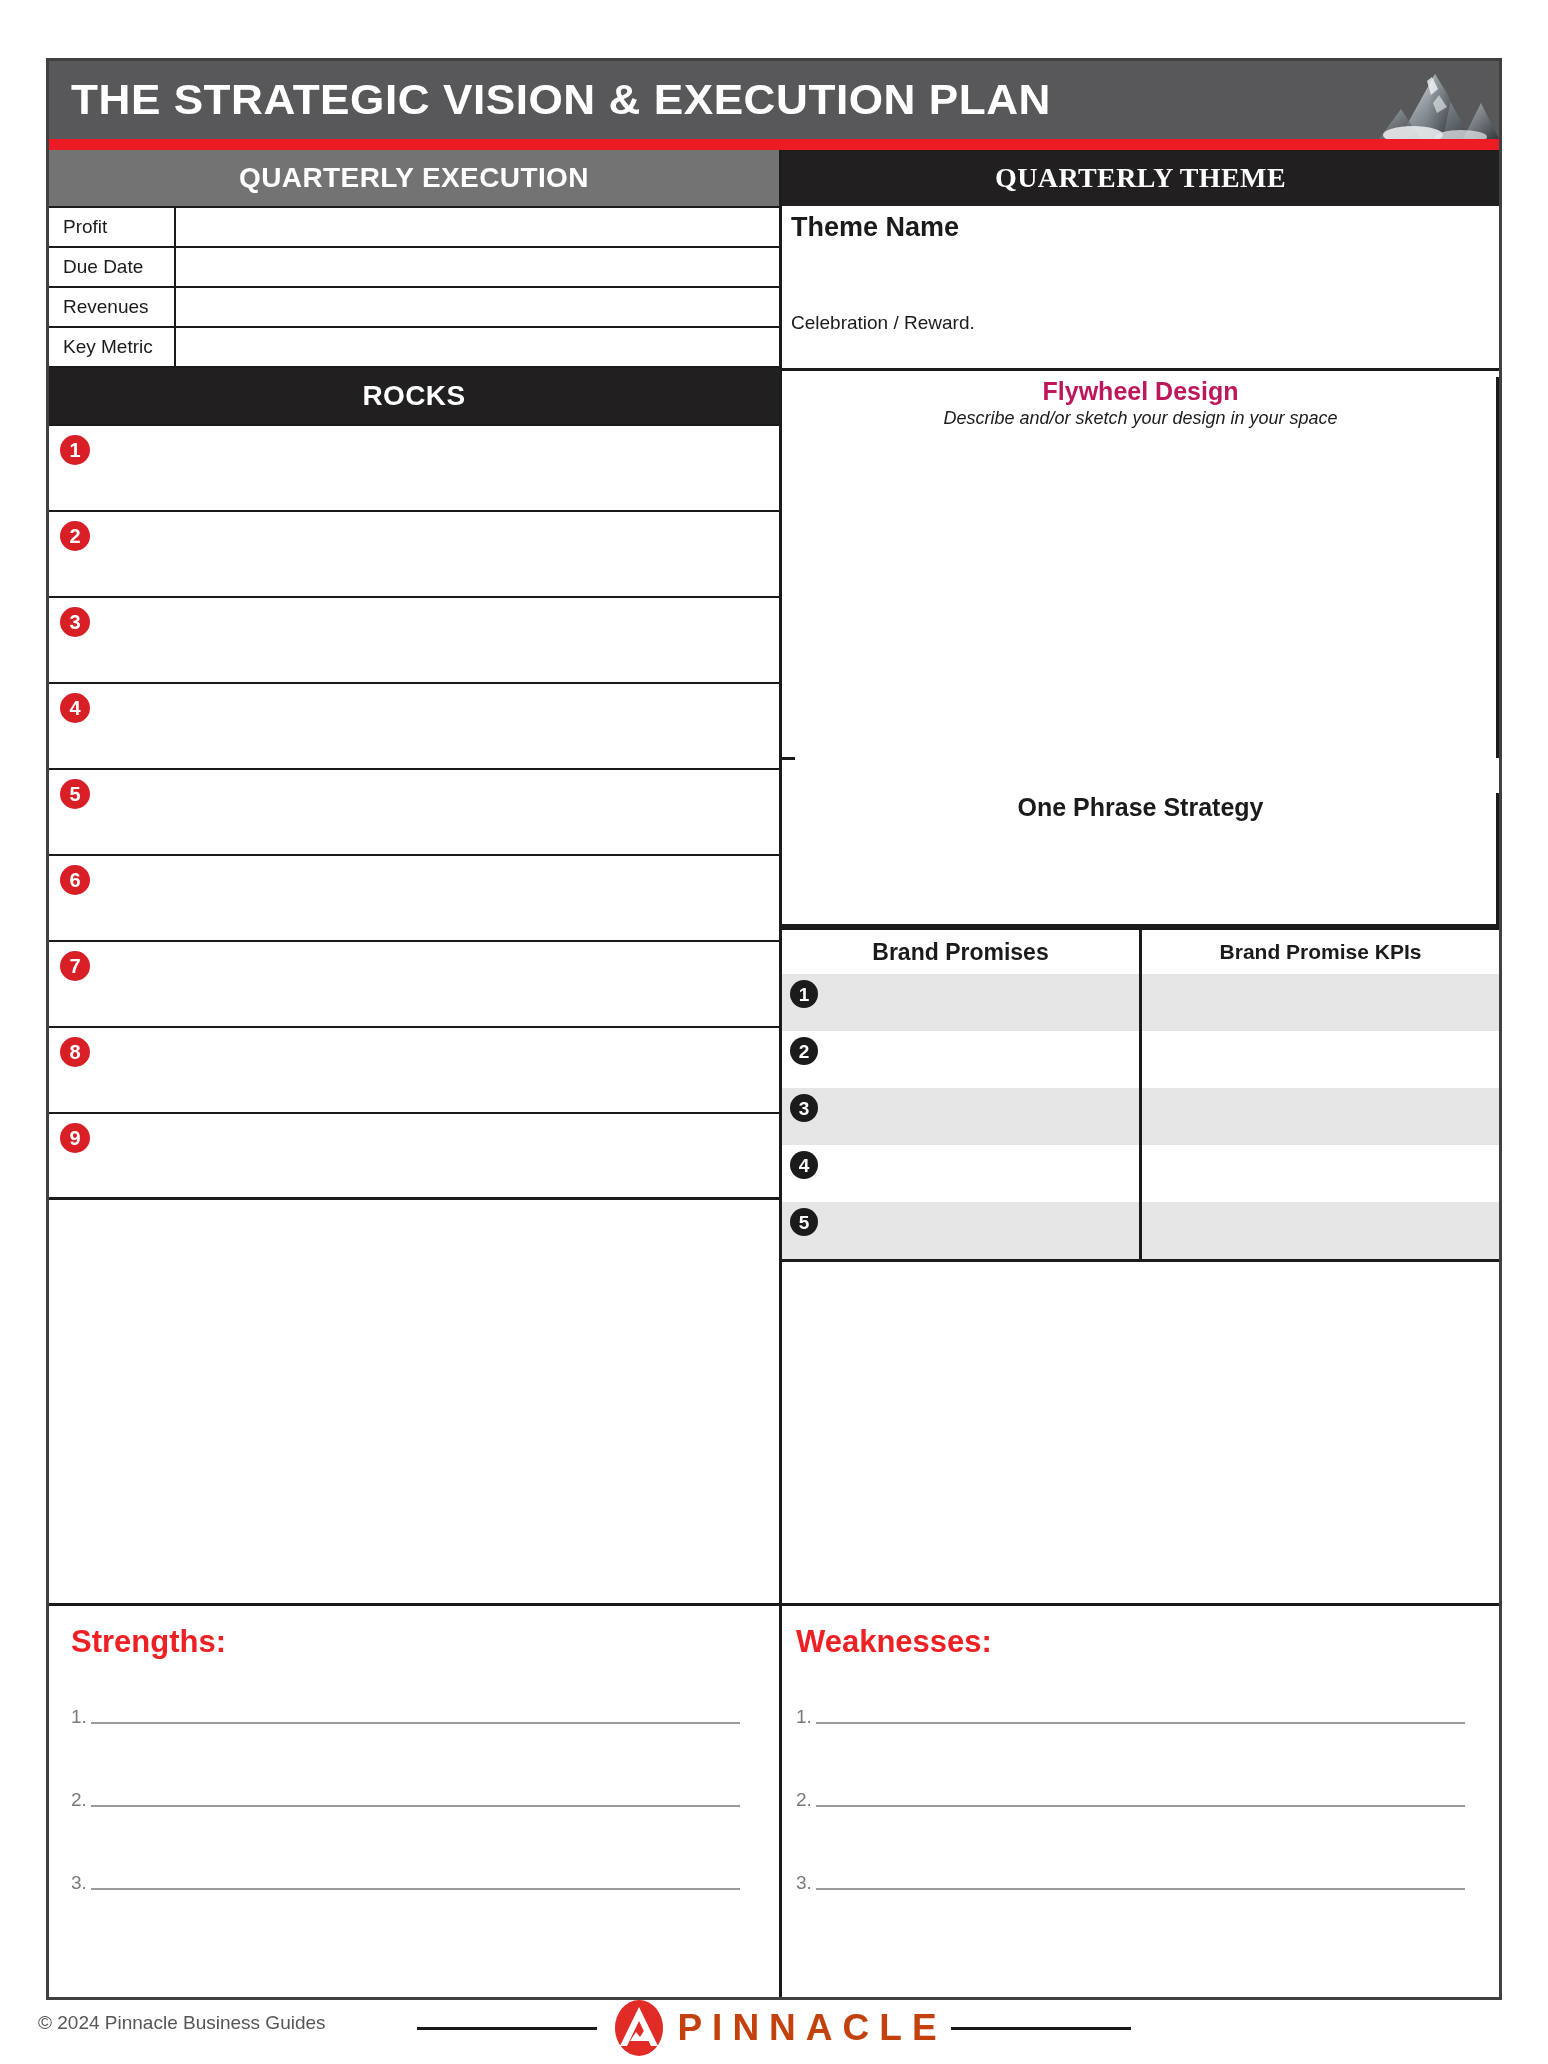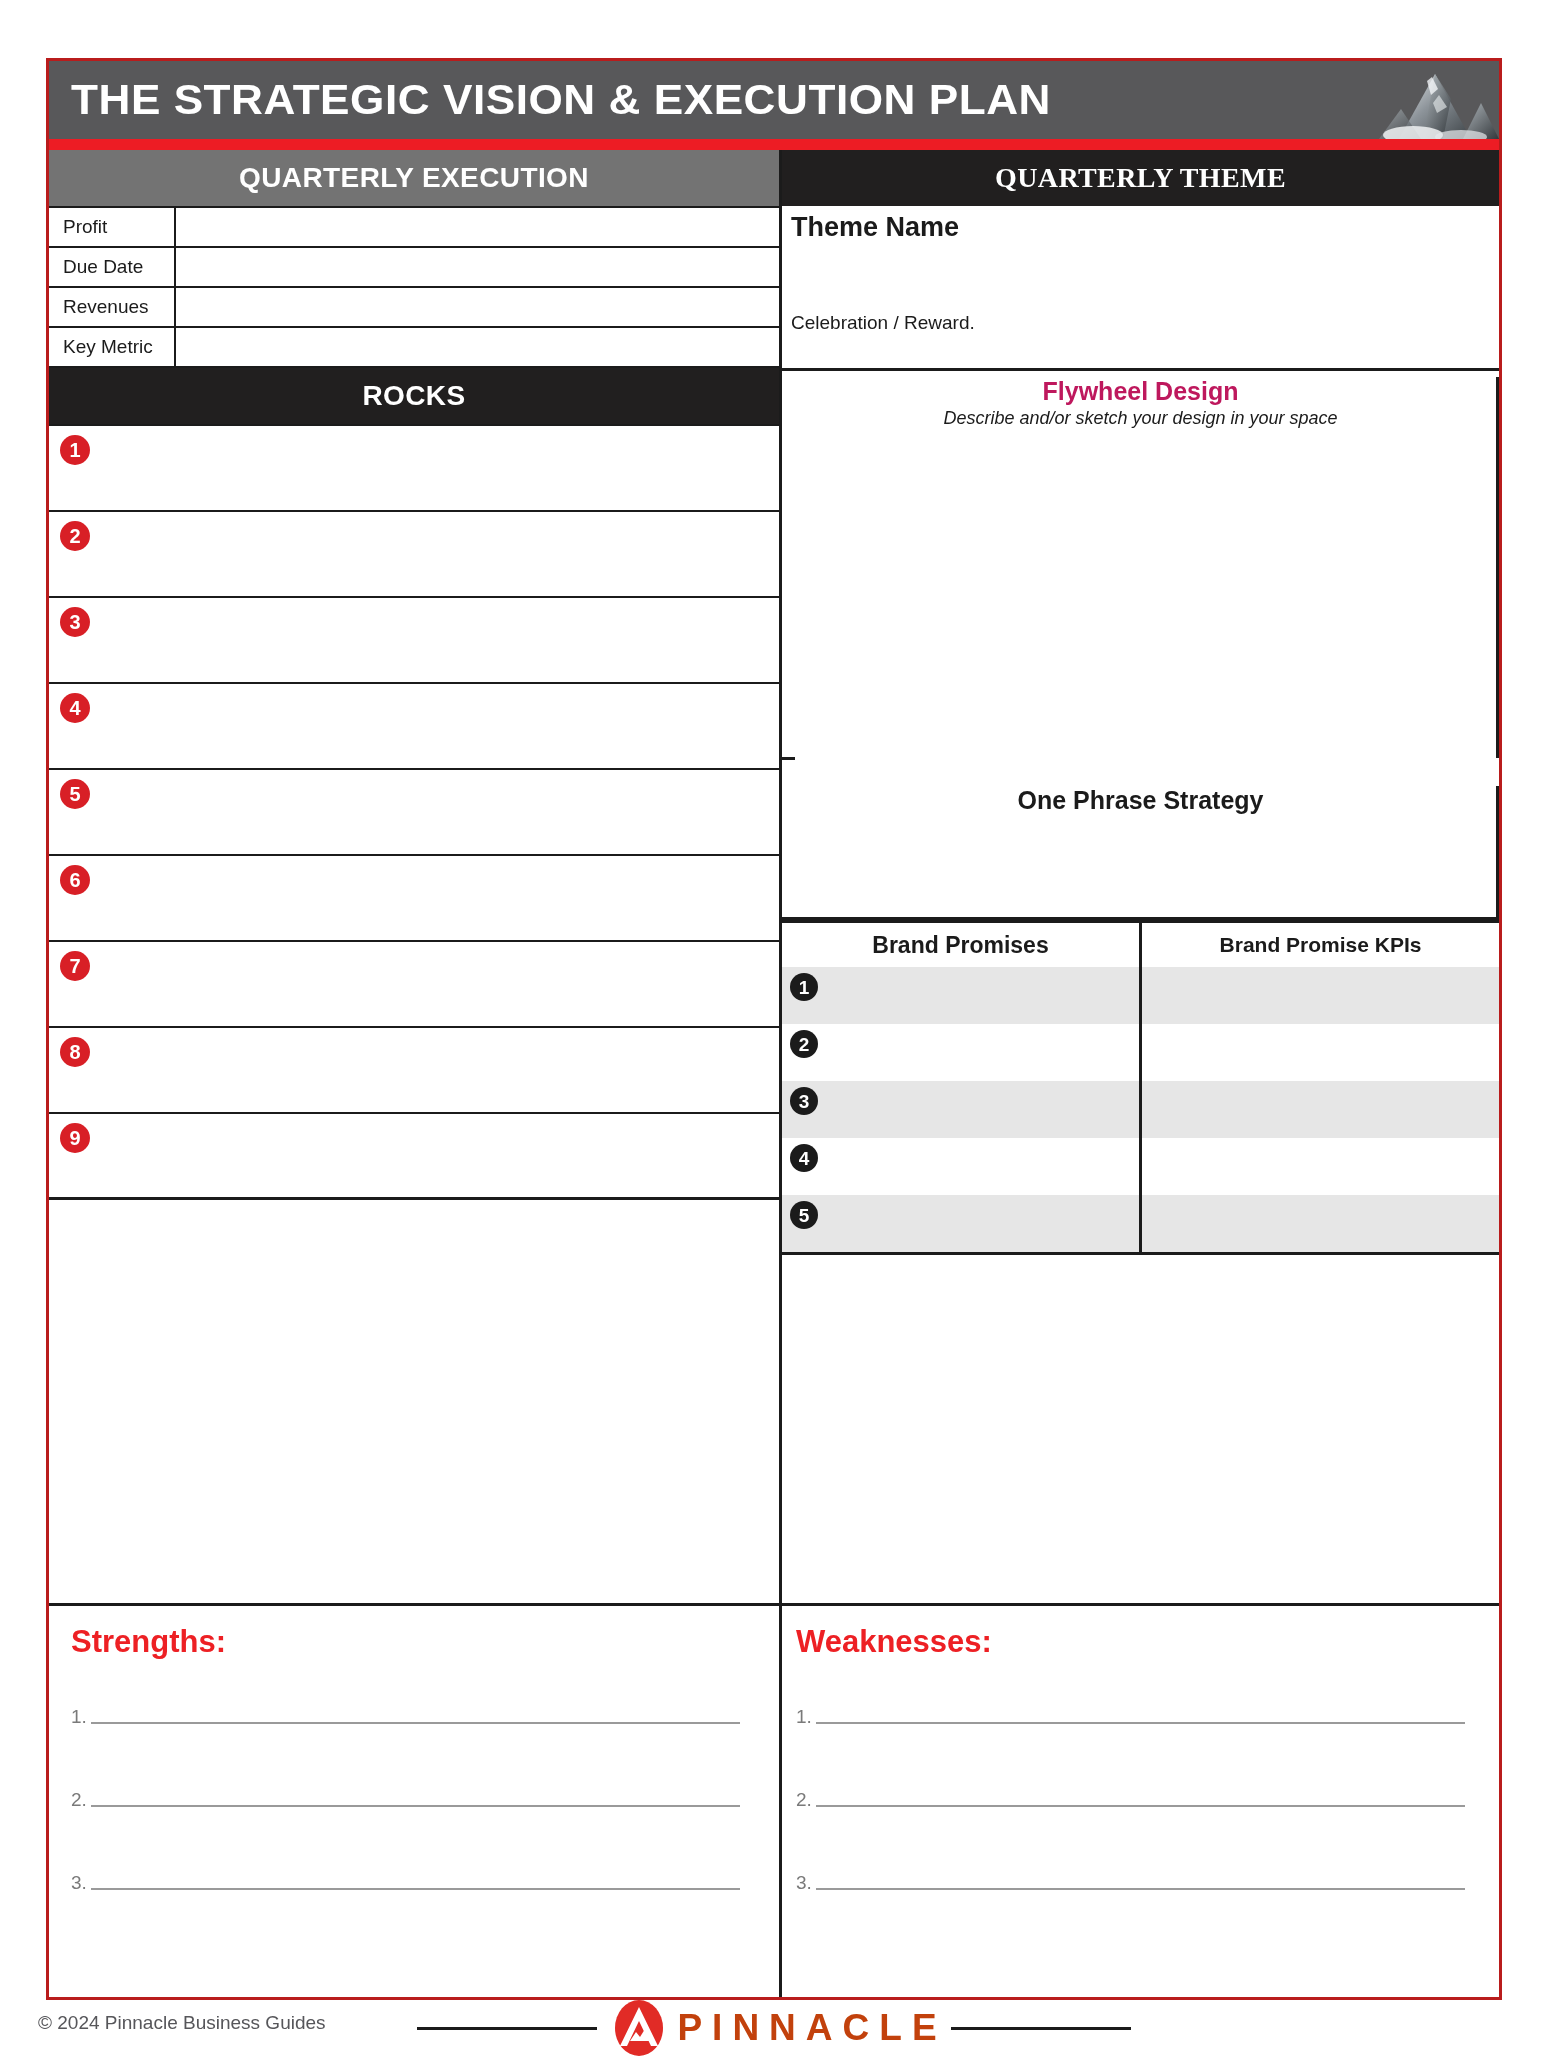--- a/index.html
+++ b/index.html
@@ -23,21 +23,21 @@
     height: 2064px;
     background: #ffffff;
   }
 
   #sheet {
     position: absolute;
     left: 46px;
     top: 58px;
     width: 1456px;   
     height: 1942px;  
-    border: 3px solid #b91c1c;
+    border: 3px solid #404040;
     box-sizing: border-box;
     background: #ffffff;
   }
 
   
   .titlebar {
     position: absolute;
     left: 0; top: 0;
     width: 100%;
     height: 78px;
@@ -207,21 +207,21 @@
 
   
   .onephrase {
     height: 134px;
     position: relative;
     box-sizing: border-box;
     text-align: center;
     border-bottom: 3px solid #1b1b1b;
   }
   .onephrase-title {
-    margin-top: 28px;
+    margin-top: 35px;
     font-size: 25px;
     font-weight: bold;
     color: #1b1b1b;
   }
   .right-inner-rule {
     position: absolute;
     right: 0;
     top: 0;
     width: 3px;
     bottom: 0;

